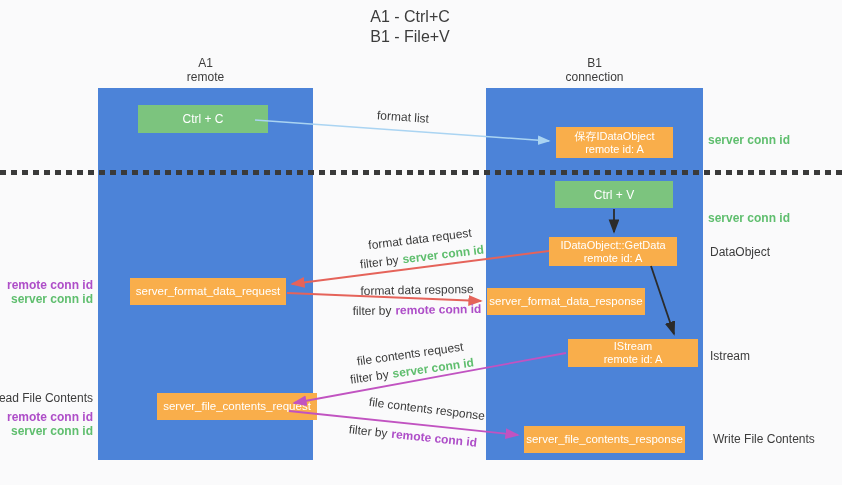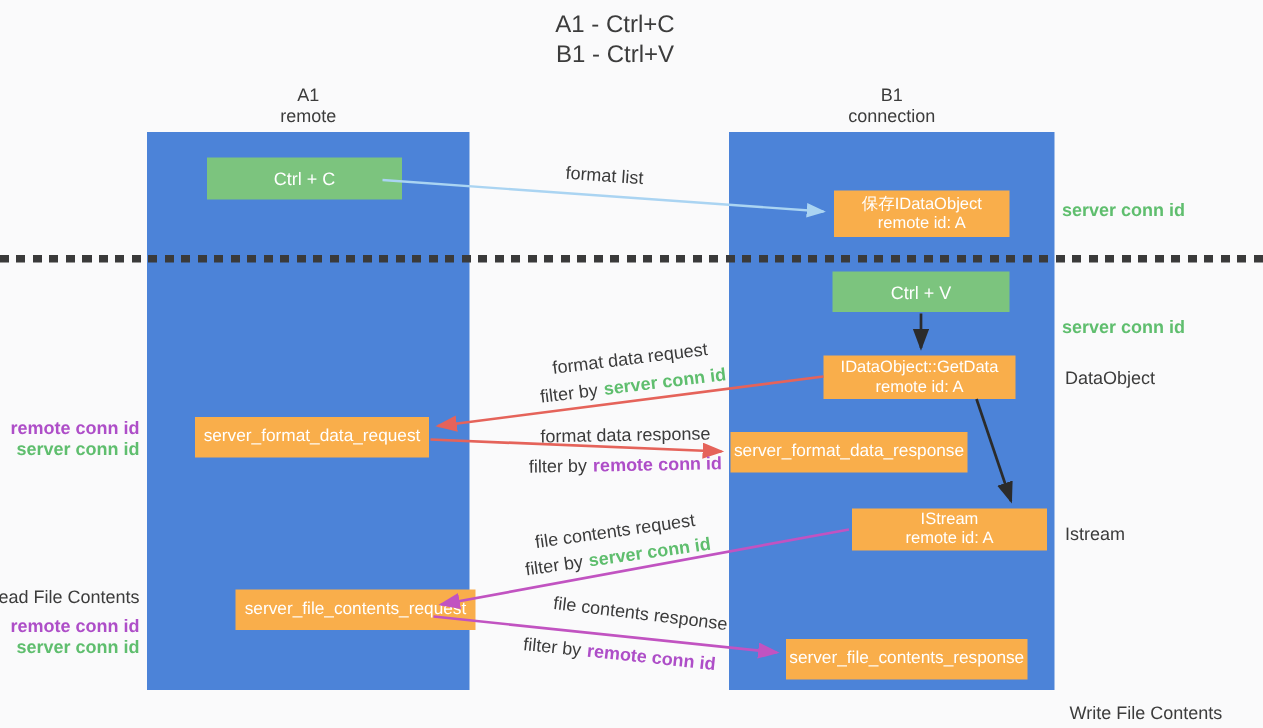--- a/index.html
+++ b/index.html
@@ -38,21 +38,21 @@
   .green-text{color:#5fbe6e;font-weight:bold;}
   .purple-text{color:#ae4ec8;font-weight:bold;}
   .filter-prefix{margin-right:4px;}
 </style>
 </head>
 <body>
 
 <div id="canvas">
 
   <div class="title-line" style="top:8px;">A1 - Ctrl+C</div>
-  <div class="title-line" style="top:28px;">B1 - Ctrl+V</div>
+  <div class="title-line" style="top:28px;">B1 - File+V</div>
 
   <div class="col-header" style="left:98px;top:56px;width:215px;">
     <div>A1</div>
     <div>remote</div>
   </div>
   <div class="col-header" style="left:486px;top:56px;width:217px;">
     <div>B1</div>
     <div>connection</div>
   </div>
 
@@ -143,21 +143,21 @@
 
   <div class="flow-label" style="left:427px;top:409px;transform:translate(-50%,-50%) rotate(7deg);">file contents response</div>
   <div class="flow-label" style="left:413px;top:436px;transform:translate(-50%,-50%) rotate(6deg);">
     <span class="filter-prefix">filter by</span><span class="purple-text">remote conn id</span>
   </div>
 
   <div class="side-label green-text" style="left:708px;top:133px;">server conn id</div>
   <div class="side-label green-text" style="left:708px;top:211px;">server conn id</div>
   <div class="side-label" style="left:710px;top:245px;">DataObject</div>
   <div class="side-label" style="left:710px;top:349px;">Istream</div>
-  <div class="side-label" style="left:713px;top:432px;margin-top:36px;">Write File Contents</div>
+  <div class="side-label" style="left:713px;top:432px;">Write File Contents</div>
 
   <div class="side-label right-edge purple-text" style="top:278px;">remote conn id</div>
   <div class="side-label right-edge green-text" style="top:292px;">server conn id</div>
   <div class="side-label right-edge" style="top:391px;">Read File Contents</div>
   <div class="side-label right-edge purple-text" style="top:410px;">remote conn id</div>
   <div class="side-label right-edge green-text" style="top:424px;">server conn id</div>
 
 </div>
 
 </body></html>

